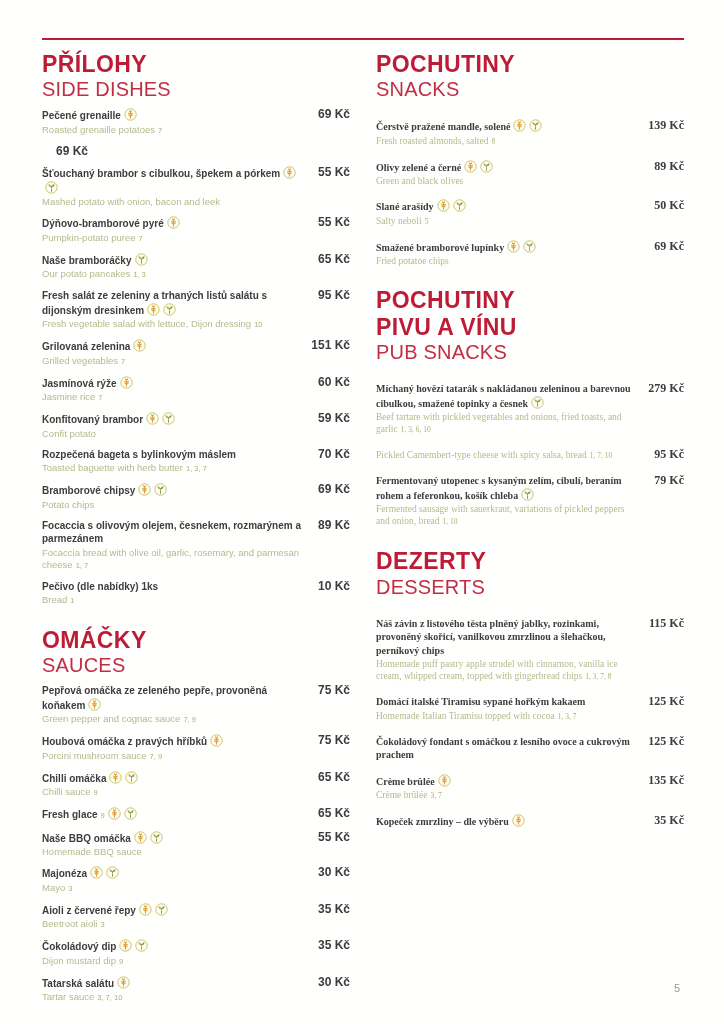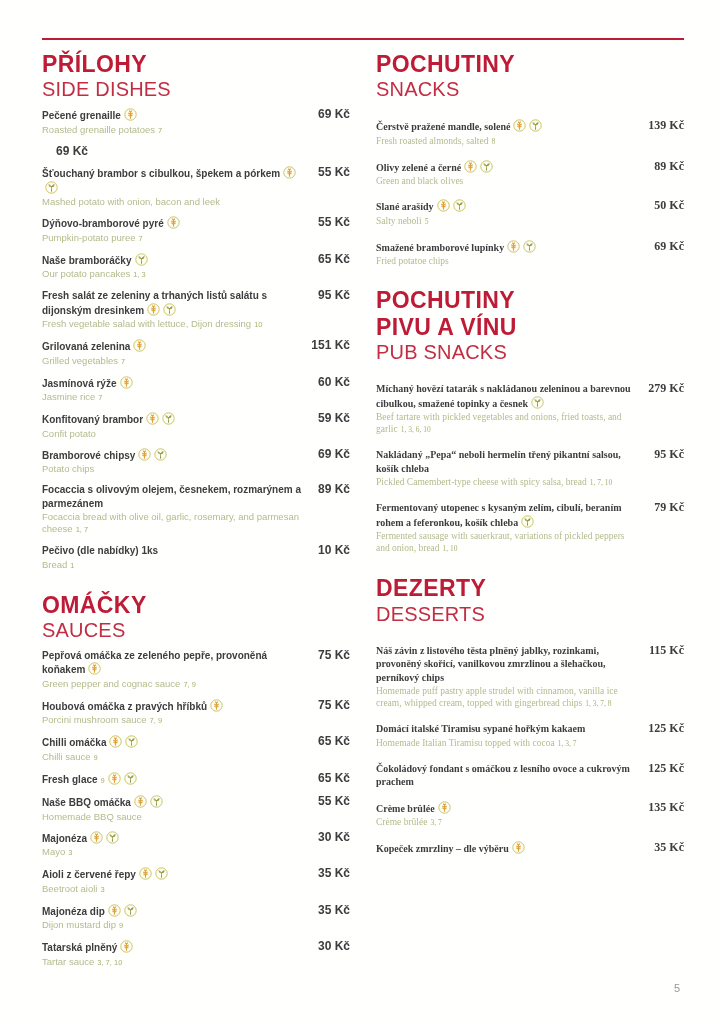--- a/index.html
+++ b/index.html
@@ -210,20 +210,27 @@
                       <circle cx="6.5" cy="6.5" r="5.7" fill="#fffef6" stroke="#c9c468" stroke-width="1"></circle>
                       <path d="M6.5 10.3 C6.5 8 6.5 6.6 6.5 5.4" stroke="#8e9c4a" stroke-width="1" fill="none" stroke-linecap="round"></path>
                       <path d="M6.4 6.3 C6.1 3.9 4.7 3 3.5 3.3 C3.4 5.4 4.8 6.5 6.4 6.3 Z" fill="#a7b158"></path>
                       <path d="M6.6 6.3 C6.9 3.9 8.3 3 9.5 3.3 C9.6 5.4 8.2 6.5 6.6 6.3 Z" fill="#8e9c4a"></path>
                     </svg></span></div>
       <div class="item-desc"><span>Confit potato</span></div>
     </div>
     <div class="item-price">59 Kč</div>
   </div>
 
+  <div class="item">
+    <div class="item-main">
+      <div class="item-name-row"><span>Rozpečená bageta s bylinkovým máslem</span></div>
+      <div class="item-desc"><span>Toasted baguette with herb butter</span><span class="allergens">1, 3, 7</span></div>
+    </div>
+    <div class="item-price">70 Kč</div>
+  </div>
 
   <div class="item">
     <div class="item-main">
       <div class="item-name-row"><span>Bramborové chipsy</span><span class="badge"><svg viewBox="0 0 13 13" width="13" height="13">
                       <circle cx="6.5" cy="6.5" r="5.7" fill="#fffef6" stroke="#c9c468" stroke-width="1"></circle>
                       <path d="M6.5 10.3 V4 M6.5 6.5 L4.7 5.2 M6.5 6.5 L8.3 5.2 M6.5 8.4 L4.7 7.1 M6.5 8.4 L8.3 7.1 M6.5 4 L5.5 3 M6.5 4 L7.5 3" stroke="#dfa13b" stroke-width="1.1" fill="none" stroke-linecap="round"></path>
                     </svg></span><span class="badge"><svg viewBox="0 0 13 13" width="13" height="13">
                       <circle cx="6.5" cy="6.5" r="5.7" fill="#fffef6" stroke="#c9c468" stroke-width="1"></circle>
                       <path d="M6.5 10.3 C6.5 8 6.5 6.6 6.5 5.4" stroke="#8e9c4a" stroke-width="1" fill="none" stroke-linecap="round"></path>
                       <path d="M6.4 6.3 C6.1 3.9 4.7 3 3.5 3.3 C3.4 5.4 4.8 6.5 6.4 6.3 Z" fill="#a7b158"></path>
@@ -355,37 +362,37 @@
                       <path d="M6.4 6.3 C6.1 3.9 4.7 3 3.5 3.3 C3.4 5.4 4.8 6.5 6.4 6.3 Z" fill="#a7b158"></path>
                       <path d="M6.6 6.3 C6.9 3.9 8.3 3 9.5 3.3 C9.6 5.4 8.2 6.5 6.6 6.3 Z" fill="#8e9c4a"></path>
                     </svg></span></div>
       <div class="item-desc"><span>Beetroot aioli</span><span class="allergens">3</span></div>
     </div>
     <div class="item-price">35 Kč</div>
   </div>
 
   <div class="item">
     <div class="item-main">
-      <div class="item-name-row"><span>Majonéza dip</span><span class="badge"><svg viewBox="0 0 13 13" width="13" height="13">
+      <div class="item-name-row"><span>Čokoládový dip</span><span class="badge"><svg viewBox="0 0 13 13" width="13" height="13">
                       <circle cx="6.5" cy="6.5" r="5.7" fill="#fffef6" stroke="#c9c468" stroke-width="1"></circle>
                       <path d="M6.5 10.3 V4 M6.5 6.5 L4.7 5.2 M6.5 6.5 L8.3 5.2 M6.5 8.4 L4.7 7.1 M6.5 8.4 L8.3 7.1 M6.5 4 L5.5 3 M6.5 4 L7.5 3" stroke="#dfa13b" stroke-width="1.1" fill="none" stroke-linecap="round"></path>
                     </svg></span><span class="badge"><svg viewBox="0 0 13 13" width="13" height="13">
                       <circle cx="6.5" cy="6.5" r="5.7" fill="#fffef6" stroke="#c9c468" stroke-width="1"></circle>
                       <path d="M6.5 10.3 C6.5 8 6.5 6.6 6.5 5.4" stroke="#8e9c4a" stroke-width="1" fill="none" stroke-linecap="round"></path>
                       <path d="M6.4 6.3 C6.1 3.9 4.7 3 3.5 3.3 C3.4 5.4 4.8 6.5 6.4 6.3 Z" fill="#a7b158"></path>
                       <path d="M6.6 6.3 C6.9 3.9 8.3 3 9.5 3.3 C9.6 5.4 8.2 6.5 6.6 6.3 Z" fill="#8e9c4a"></path>
                     </svg></span></div>
       <div class="item-desc"><span>Dijon mustard dip</span><span class="allergens">9</span></div>
     </div>
     <div class="item-price">35 Kč</div>
   </div>
 
   <div class="item">
     <div class="item-main">
-      <div class="item-name-row"><span>Tatarská plněný</span><span class="badge"><svg viewBox="0 0 13 13" width="13" height="13">
+      <div class="item-name-row"><span>Tatarská salátu</span><span class="badge"><svg viewBox="0 0 13 13" width="13" height="13">
                       <circle cx="6.5" cy="6.5" r="5.7" fill="#fffef6" stroke="#c9c468" stroke-width="1"></circle>
                       <path d="M6.5 10.3 V4 M6.5 6.5 L4.7 5.2 M6.5 6.5 L8.3 5.2 M6.5 8.4 L4.7 7.1 M6.5 8.4 L8.3 7.1 M6.5 4 L5.5 3 M6.5 4 L7.5 3" stroke="#dfa13b" stroke-width="1.1" fill="none" stroke-linecap="round"></path>
                     </svg></span></div>
       <div class="item-desc"><span>Tartar sauce</span><span class="allergens">3, 7, 10</span></div>
     </div>
     <div class="item-price">30 Kč</div>
   </div>
 
 </div>
   </section>
@@ -478,21 +485,20 @@
                       <path d="M6.4 6.3 C6.1 3.9 4.7 3 3.5 3.3 C3.4 5.4 4.8 6.5 6.4 6.3 Z" fill="#a7b158"></path>
                       <path d="M6.6 6.3 C6.9 3.9 8.3 3 9.5 3.3 C9.6 5.4 8.2 6.5 6.6 6.3 Z" fill="#8e9c4a"></path>
                     </svg></span></div>
       <div class="item-desc"><span>Beef tartare with pickled vegetables and onions, fried toasts, and garlic</span><span class="allergens">1, 3, 6, 10</span></div>
     </div>
     <div class="item-price">279 Kč</div>
   </div>
 
   <div class="item">
     <div class="item-main">
-      <div class="item-name-row"><span>Nakládaný „Pepa“ neboli hermelín třený pikantní salsou, košík chleba</span></div>
       <div class="item-desc"><span>Pickled Camembert-type cheese with spicy salsa, bread</span><span class="allergens">1, 7, 10</span></div>
     </div>
     <div class="item-price">95 Kč</div>
   </div>
 
   <div class="item">
     <div class="item-main">
       <div class="item-name-row"><span>Fermentovaný utopenec s kysaným zelím, cibulí, beraním rohem a feferonkou, košík chleba</span><span class="badge"><svg viewBox="0 0 13 13" width="13" height="13">
                       <circle cx="6.5" cy="6.5" r="5.7" fill="#fffef6" stroke="#c9c468" stroke-width="1"></circle>
                       <path d="M6.5 10.3 C6.5 8 6.5 6.6 6.5 5.4" stroke="#8e9c4a" stroke-width="1" fill="none" stroke-linecap="round"></path>

